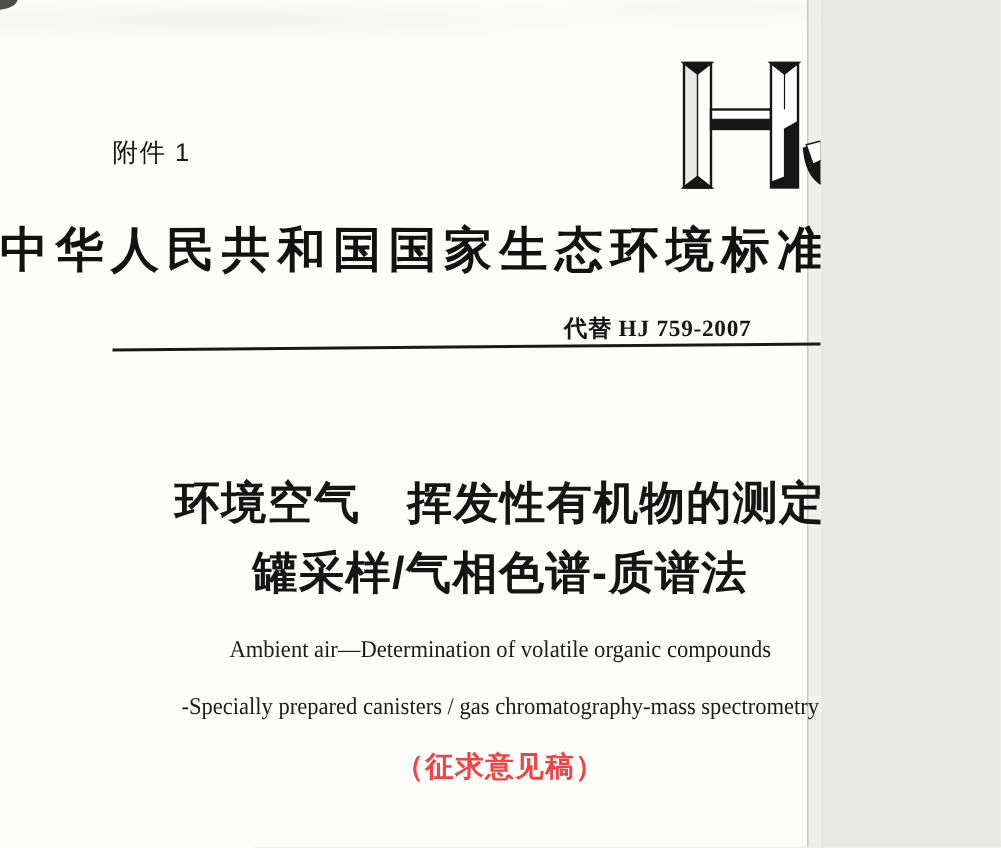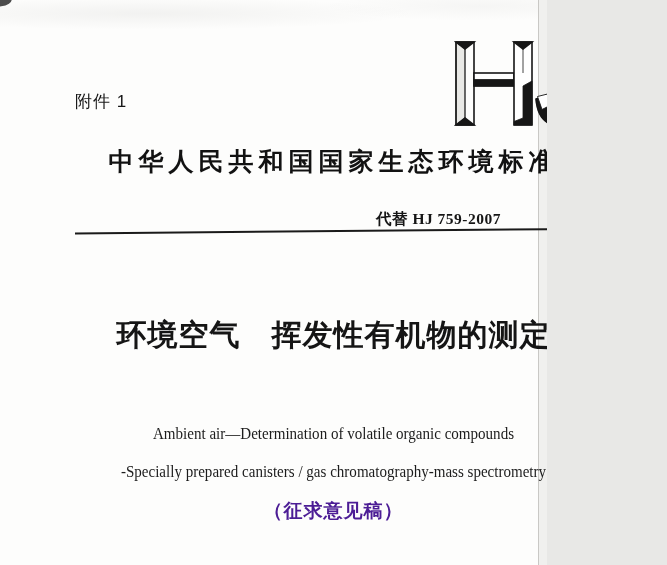--- a/index.html
+++ b/index.html
@@ -29,23 +29,23 @@
     background:#f0f0ee;border-left:1px solid #c9c8c5;
   }
   
   .attachment-label{
     position:absolute;left:75px;top:90px;
     font-size:17px;font-weight:500;letter-spacing:1px;
   }
   .hj-logo{position:absolute;left:454px;top:36px;width:138px;height:92px;}
   .national-title{
     position:absolute;left:0;top:145px;width:667px;
-    text-align:center;
+    text-align:left;
     font-family:"Liberation Serif","DejaVu Serif",serif;
-    font-size:25px;font-weight:700;letter-spacing:5px;
+    font-size:32px;font-weight:700;letter-spacing:5px;
     color:#121212;white-space:nowrap;
   }
   .standard-code{
     position:absolute;right:46px;top:186px;
     font-family:"Liberation Serif","DejaVu Serif",serif;
     font-size:18px;font-weight:600;letter-spacing:.5px;
   }
   .replaces-note{
     position:absolute;right:46px;top:209px;
     font-family:"Liberation Serif","DejaVu Serif",serif;
@@ -65,21 +65,21 @@
   .doc-title-en{
     position:absolute;left:0;width:667px;text-align:center;
     font-family:"Liberation Serif","DejaVu Serif",serif;
     font-size:16px;color:#1c1c1c;white-space:nowrap;
     transform:scaleX(.94);
   }
   .doc-title-en.line1{top:425px;}
   .doc-title-en.line2{top:463px;}
   .draft-note{
     position:absolute;left:0;top:498px;width:667px;text-align:center;
-    font-size:19px;font-weight:600;letter-spacing:1px;color:#4c1d95;
+    font-size:19px;font-weight:600;letter-spacing:1px;color:#ef4444;
   }
 </style>
 </head>
 <body>
 
 <div id="page">
 
   <div class="corner-mark"></div>
   <div class="top-smudge"></div>
   <div class="top-smudge2"></div>
@@ -116,19 +116,20 @@
     </g>
   </svg>
 
   <div class="national-title">中华人民共和国国家生态环境标准</div>
 
   <div class="replaces-note">代替 HJ 759-2007</div>
 
   <div class="header-rule"></div>
 
   <div class="doc-title-zh line1">环境空气　挥发性有机物的测定</div>
+  <div class="doc-title-zh line2">罐采样/气相色谱-质谱法</div>
 
   <div class="doc-title-en line1">Ambient air—Determination of volatile organic compounds</div>
   <div class="doc-title-en line2">-Specially prepared canisters / gas chromatography-mass spectrometry</div>
 
   <div class="draft-note">（征求意见稿）</div>
 
 </div>
 
 </body></html>

